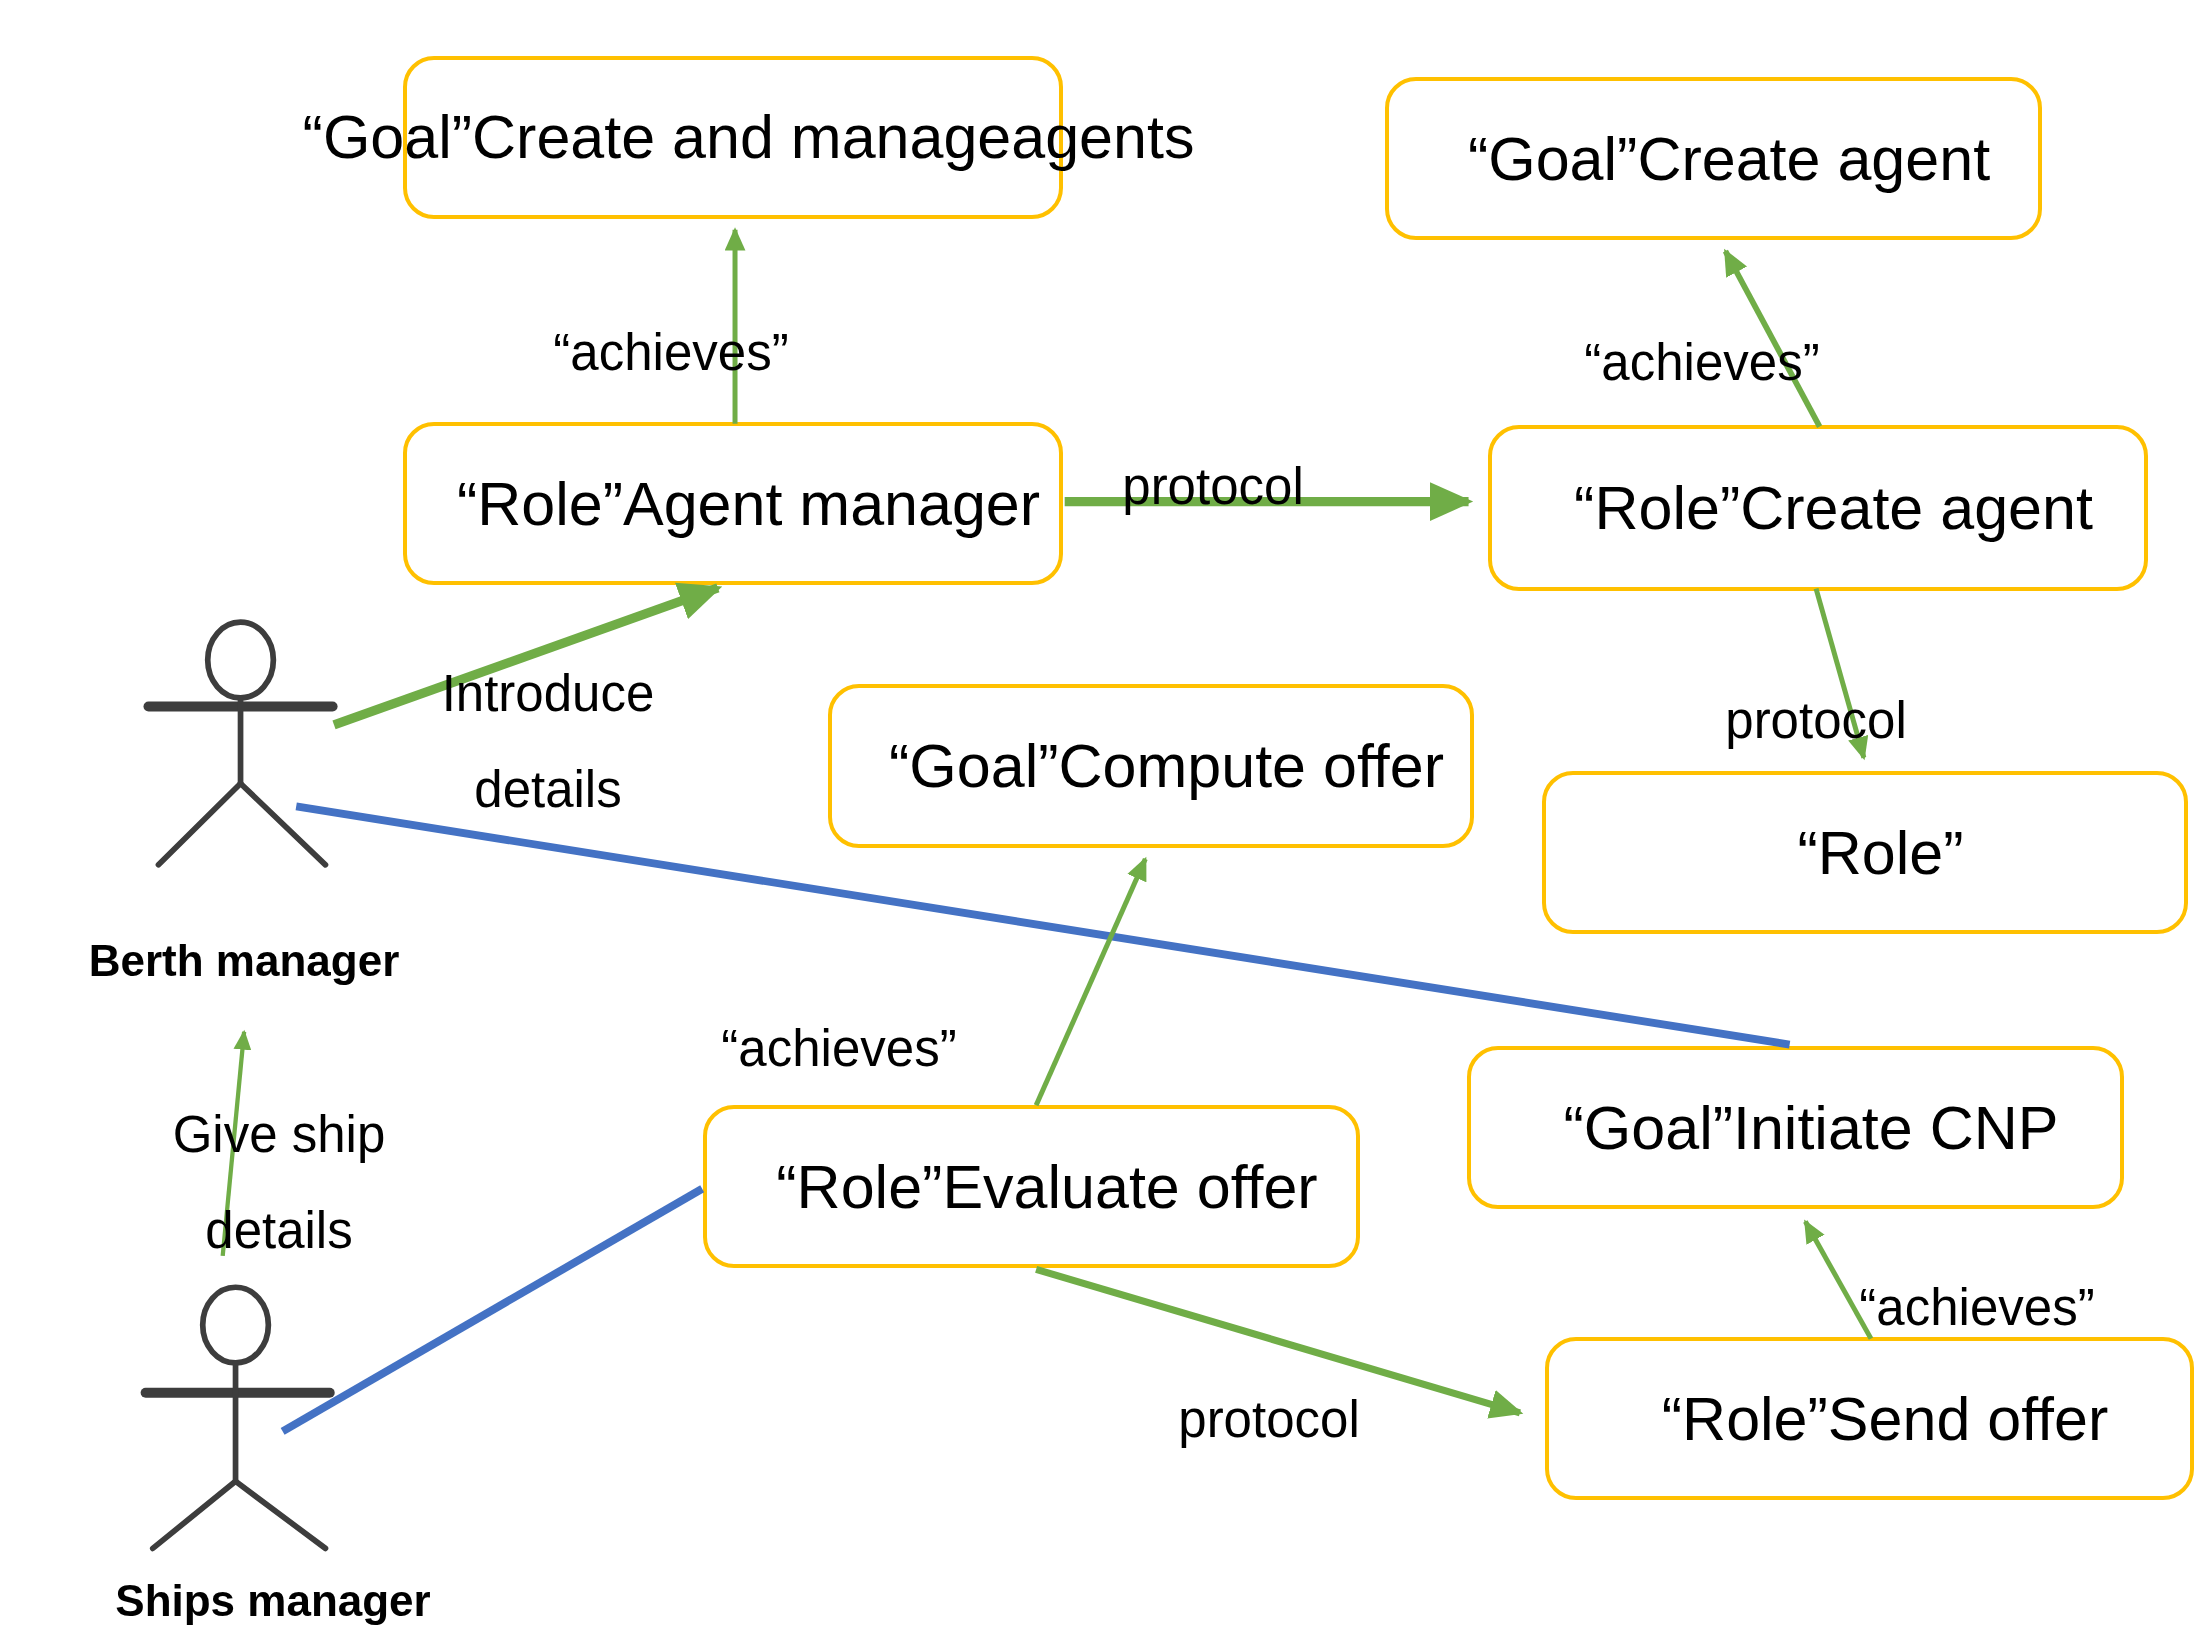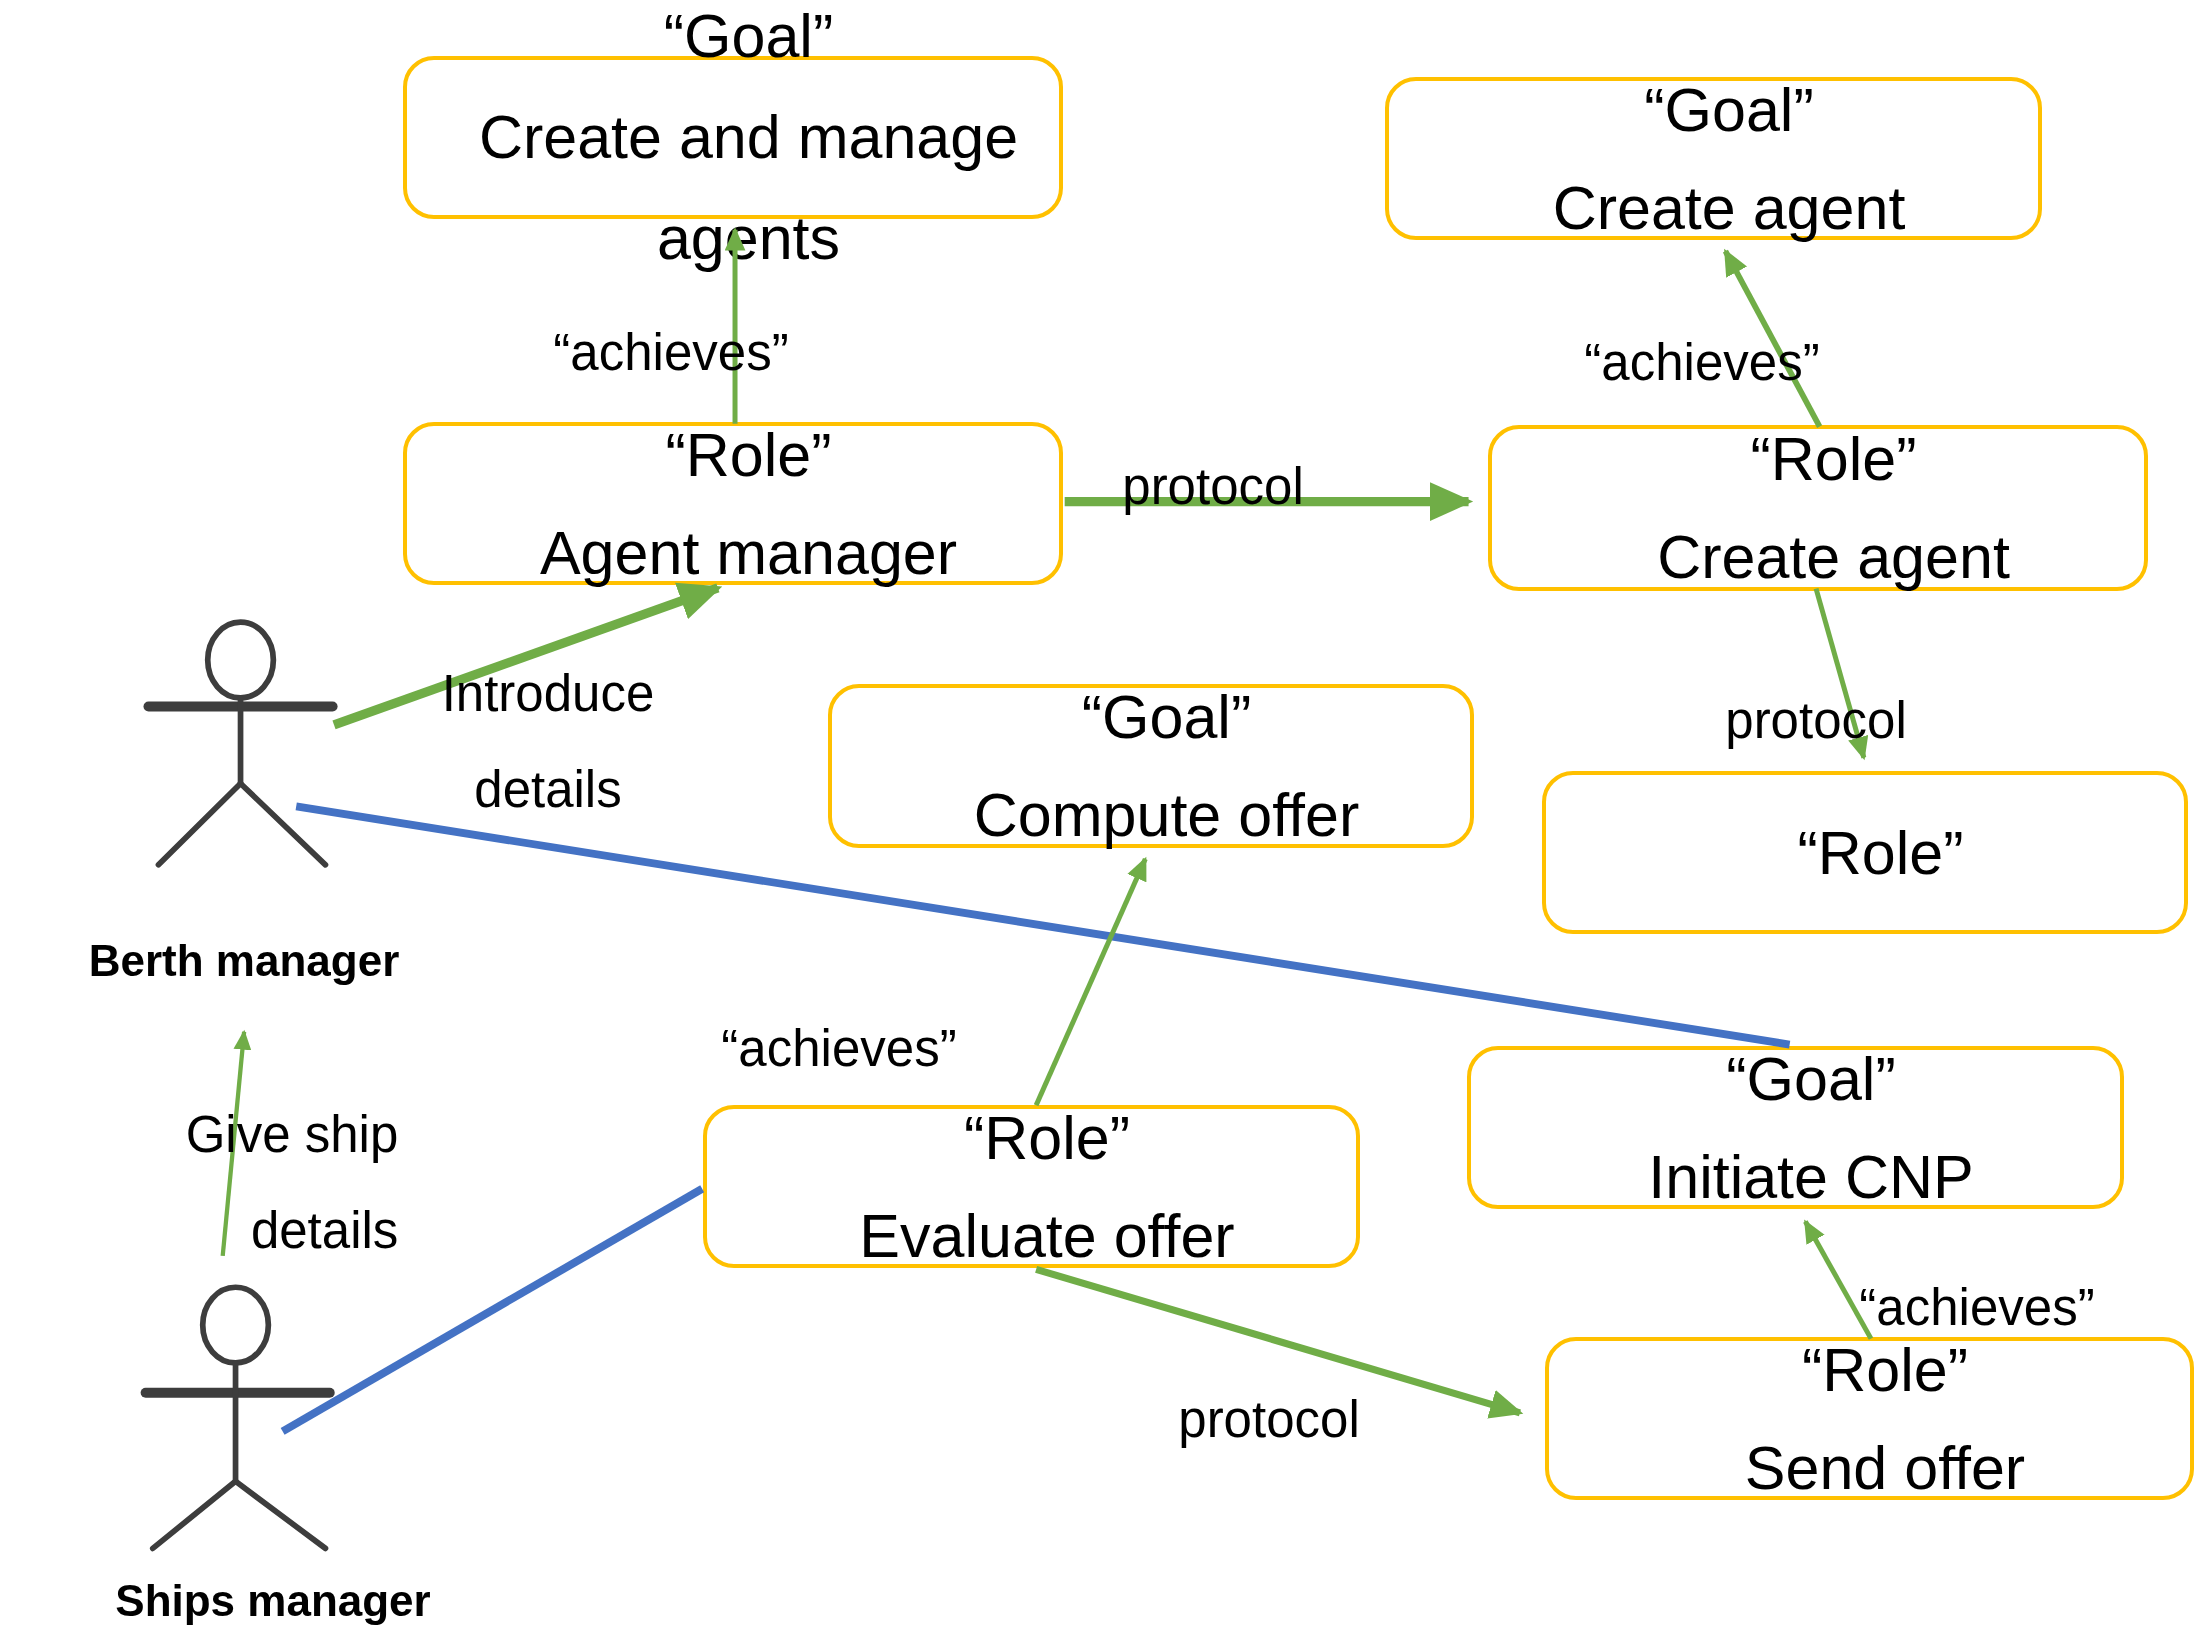--- a/index.html
+++ b/index.html
@@ -4,21 +4,21 @@
 <style>
   html,body{margin:0;padding:0;background:#ffffff;}
   #canvas{
     position:relative;width:2205px;height:1649px;background:#ffffff;
     font-family:"Liberation Sans", sans-serif;overflow:hidden;color:#000;
   }
   .node{
     position:absolute;box-sizing:border-box;
     border:4.3px solid var(--box-border,#FFC000);
     border-radius:31px;background:#ffffff;
-    display:flex;flex-direction:column;justify-content:center;align-items:center;padding-left:31px;
+    display:flex;justify-content:center;align-items:center;padding-left:31px;
   }
   .node .ln{
     font-size:61px;line-height:98px;height:98px;flex:0 0 98px;
     white-space:nowrap;text-align:center;color:var(--text,#000);
   }
   .node.three .ln{line-height:101px;height:101px;flex:0 0 101px;}
   .lbl{
     position:absolute;transform:translate(-50%,-50%);
     font-size:51px;line-height:96px;white-space:nowrap;text-align:center;
     color:var(--text,#000);
@@ -123,21 +123,21 @@
   <div class="lbl" style="left:1816px;top:721px;">protocol</div>
   <div class="lbl" style="left:839px;top:1049px;">“achieves”</div>
   <div class="lbl" style="left:1977px;top:1308px;">“achieves”</div>
   <div class="lbl" style="left:1269px;top:1420px;">protocol</div>
 
   <div class="lbl" style="left:548px;top:742px;">
     <div>Introduce</div>
     <div>details</div>
   </div>
 
-  <div class="lbl" style="left:292px;top:1183px;text-align:right;">
+  <div class="lbl" style="left:279px;top:1183px;">
     <div>Give ship</div>
     <div>details</div>
   </div>
 
   <div class="lbl bold" style="left:244px;top:961px;">Berth manager</div>
   <div class="lbl bold" style="left:273px;top:1601px;">Ships manager</div>
 
 </div>
 
 

